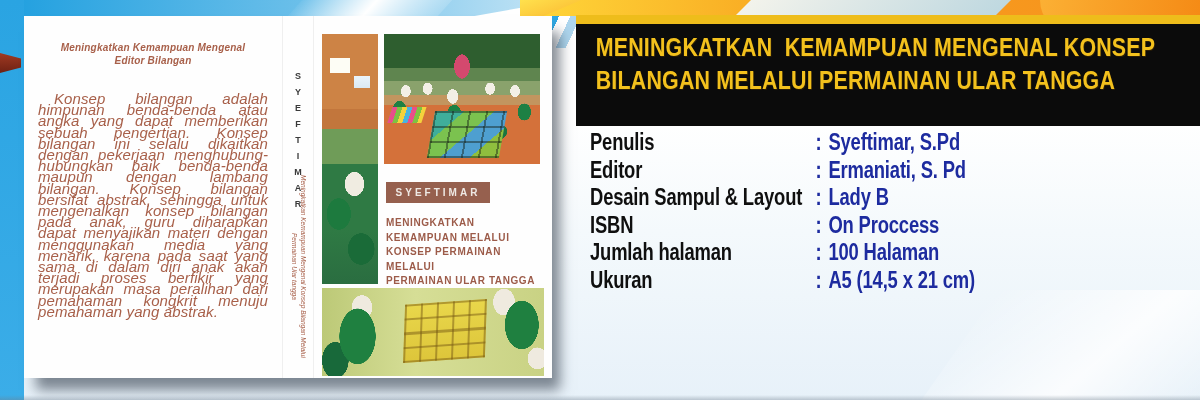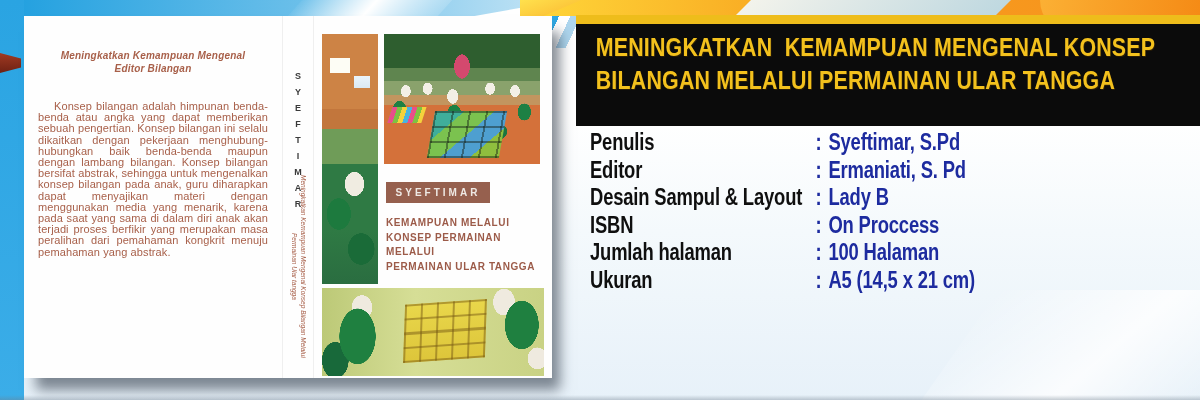--- a/index.html
+++ b/index.html
@@ -38,25 +38,25 @@
     background:linear-gradient(180deg,#a03a22,#6e2113);
     clip-path:polygon(0 0,100% 28%,100% 72%,0 100%);}
   .bottom-edge{position:absolute;left:0;bottom:0;width:1200px;height:5px;
     background:linear-gradient(180deg,rgba(110,125,140,0),rgba(110,125,140,.38));}
   .br-streak{position:absolute;right:-40px;bottom:0;width:280px;height:110px;
     background:linear-gradient(115deg,rgba(255,255,255,0),#ffffff 55%,rgba(255,255,255,0));
     transform:skewX(-35deg);opacity:.8;}
   
   .book{position:absolute;left:24px;top:16px;width:528px;height:362px;background:#fefefe;
     box-shadow:10px 14px 12px -2px rgba(35,45,60,.55);}
-  .back-cover{position:absolute;left:0;top:0;width:258px;height:362px;padding:34px 14px 0;}
+  .back-cover{position:absolute;left:0;top:0;width:258px;height:362px;padding:26px 14px 0;}
   .bc-heading{ text-align:center; color:#a8604a; font-style:italic;
     font-size:10px; line-height:12.5px; font-weight:bold; letter-spacing:.2px;}
-  .bc-synopsis{ margin-top:26px; color:#a8604a; 
-    font-size:11px; line-height:11.2px; text-align:justify; text-indent:16px; letter-spacing:.1px;}
+  .bc-synopsis{ margin-top:26px; color:#a8604a; font-style:italic;
+    font-size:15px; line-height:11.2px; text-align:justify; text-indent:16px; letter-spacing:.1px;}
   .spine{position:absolute;left:258px;top:0;width:32px;height:362px;
     border-left:1px solid #efefef;border-right:1px solid #efefef;}
   .spine-author{position:absolute;top:55px;left:50%;transform:translateX(-50%);
     writing-mode:vertical-lr;text-orientation:upright;
     font-size:9px;font-weight:bold;letter-spacing:6px;color:#3a3a3a;}
   .spine-title{position:absolute;top:150px;left:50%;transform:translateX(-50%);
     writing-mode:vertical-rl;height:200px;
     font-size:6.5px;line-height:8.5px;font-style:italic;color:#a8604a;text-align:center;}
   .front-cover{position:absolute;left:290px;top:0;width:238px;height:362px;}
   .photo{position:absolute;}
@@ -157,20 +157,21 @@
     </div>
 
     <div class="front-cover">
       <div class="photo photo-strip"></div>
       <div class="photo photo-main">
         <div class="bench"></div>
         <div class="game-mat"></div>
       </div>
       <div class="author-badge">SYEFTIMAR</div>
       <div class="fc-title">
+        <div>MENINGKATKAN</div>
         <div>KEMAMPUAN MELALUI</div>
         <div>KONSEP PERMAINAN MELALUI</div>
         <div>PERMAINAN ULAR TANGGA</div>
       </div>
       <div class="photo photo-bottom">
         <div class="board"></div>
       </div>
     </div>
   </div>
 

